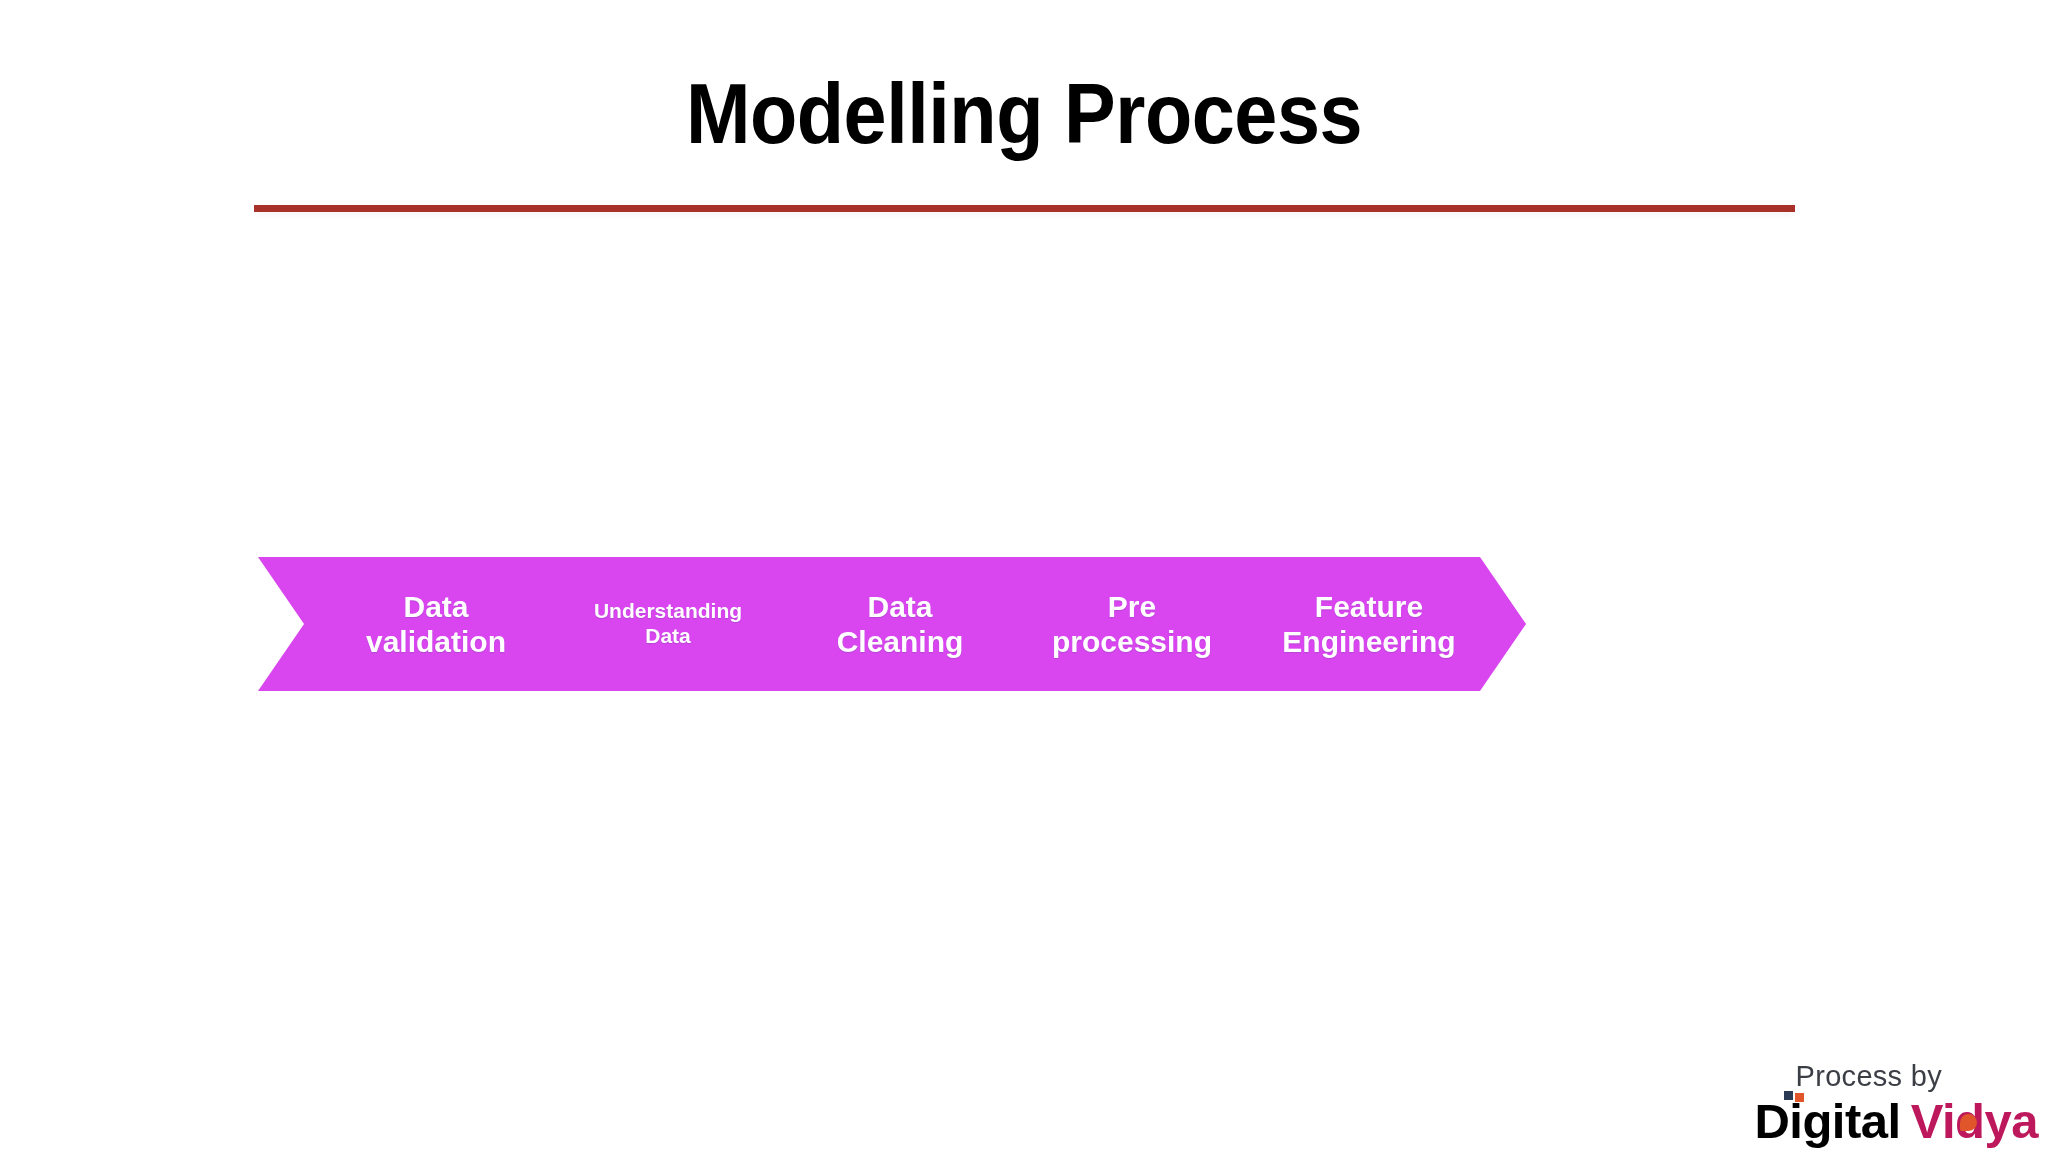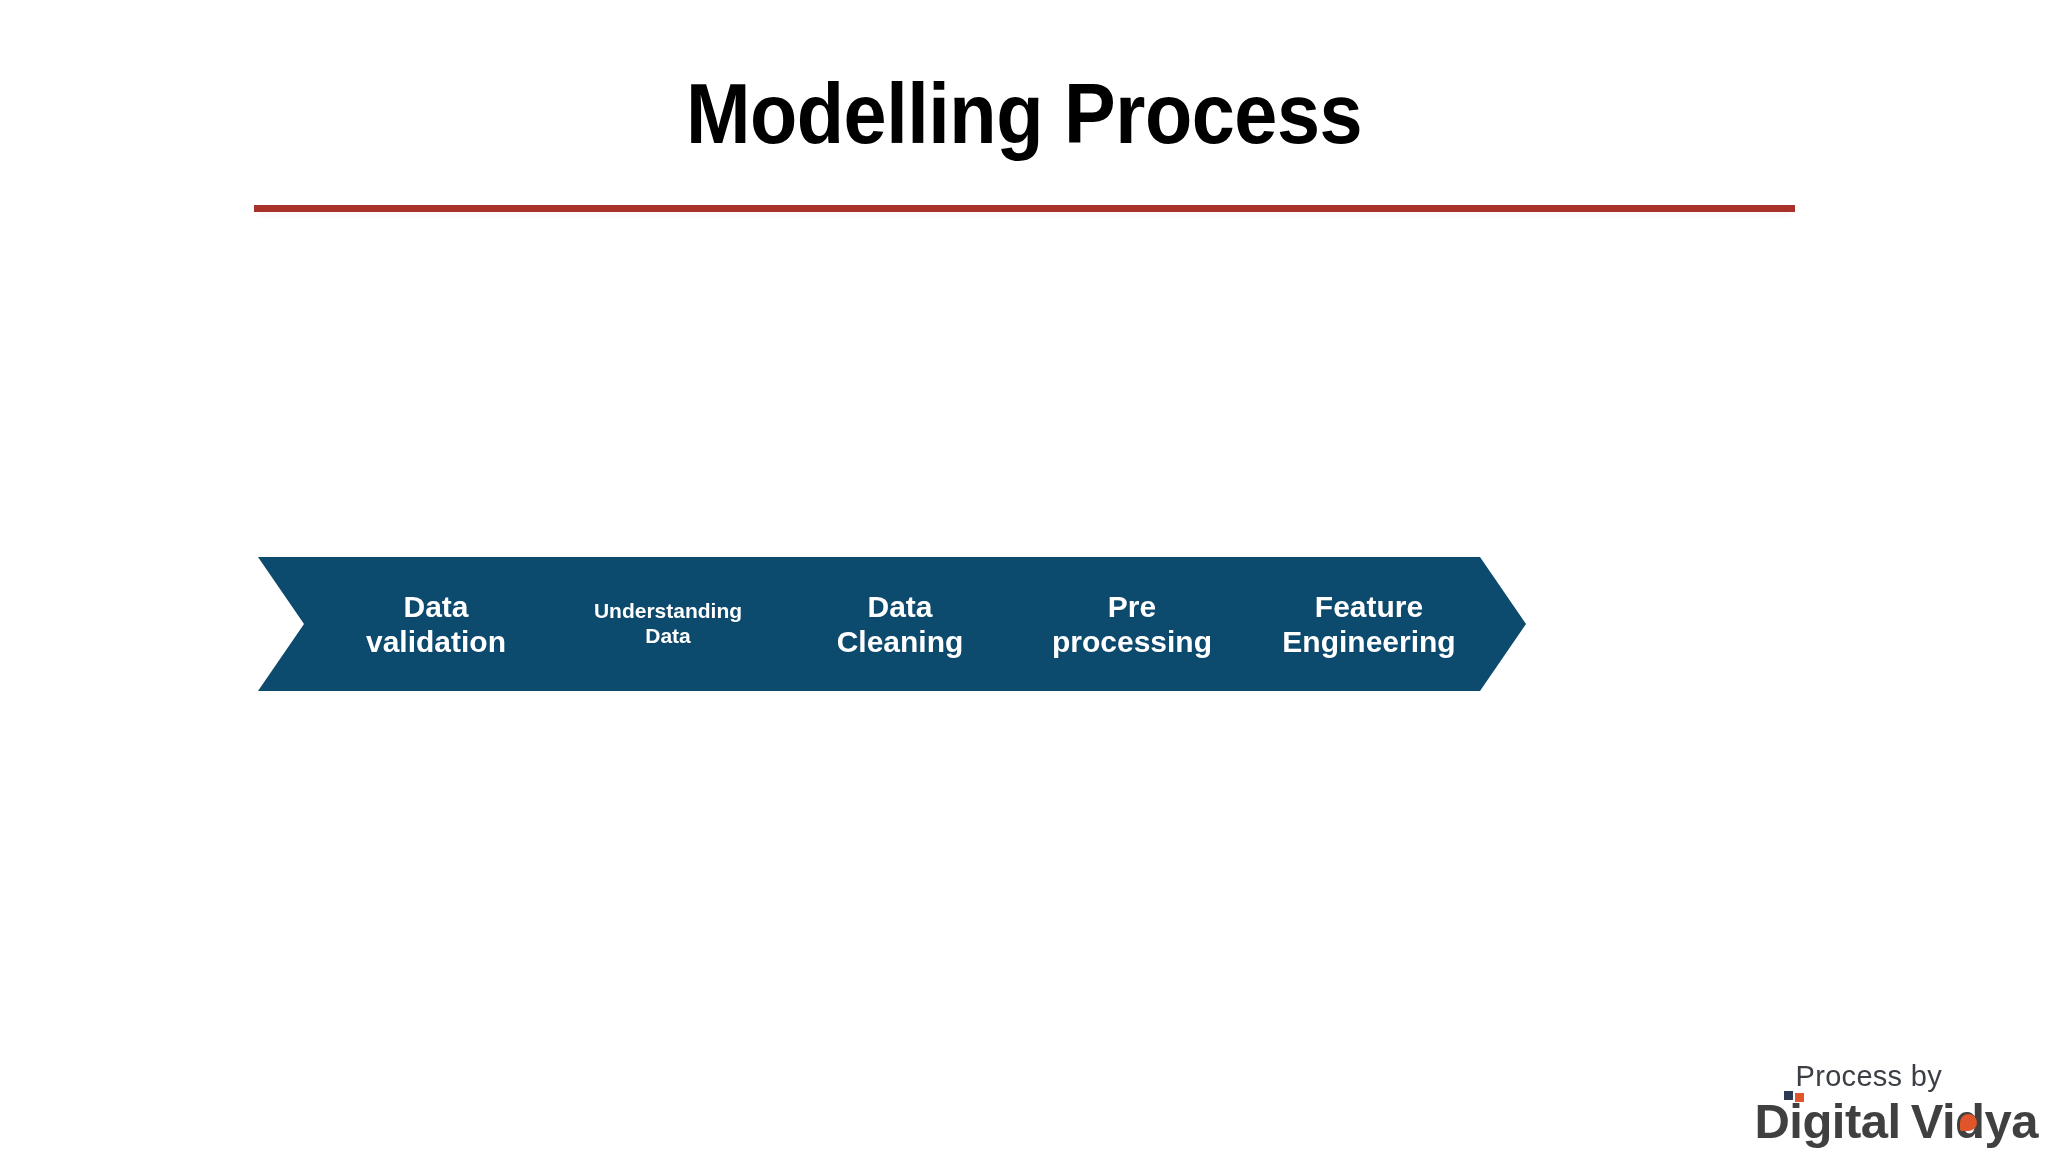--- a/index.html
+++ b/index.html
@@ -58,21 +58,21 @@
     position: absolute;
     left: 258px;
     top: 557px;
     width: 1545px;
     height: 134px;
   }
   .chevron {
     position: absolute;
     top: 0;
     height: 134px;
-    background: #0c4a6e;
+    background: #d946ef;
     display: flex;
     align-items: center;
     justify-content: center;
     box-sizing: border-box;
     -webkit-clip-path: polygon(0 0, calc(100% - 46px) 0, 100% 50%, calc(100% - 46px) 100%, 0 100%, 46px 50%);
     clip-path: polygon(0 0, calc(100% - 46px) 0, 100% 50%, calc(100% - 46px) 100%, 0 100%, 46px 50%);
   }
   
   .chevron-label {
     color: #FFFFFF;
@@ -111,37 +111,37 @@
   #brand-wordmark {
     margin-top: 6px;
     font-family: "Liberation Sans", sans-serif;
     font-size: 49px;
     font-weight: bold;
     line-height: 1.0;
     letter-spacing: -0.5px;
     white-space: nowrap;
   }
   #brand-digital {
-    color: #404040;
+    color: #000000;
     position: relative;
     margin-top: 12px;
   }
   
   #brand-digital::after {
     content: "";
     position: absolute;
     top: -3px;
     left: 30px;
     width: 9px;
     height: 9px;
     background: #2B3A55;
     box-shadow: 11px 2px 0 0 #E0562A;
   }
   #brand-vidya {
-    color: #404040;
+    color: #be185d;
     position: relative;
     margin-left: 10px;
   }
   
   #brand-vidya::after {
     content: "";
     position: absolute;
     left: 49px;
     top: 20px;
     width: 17px;

